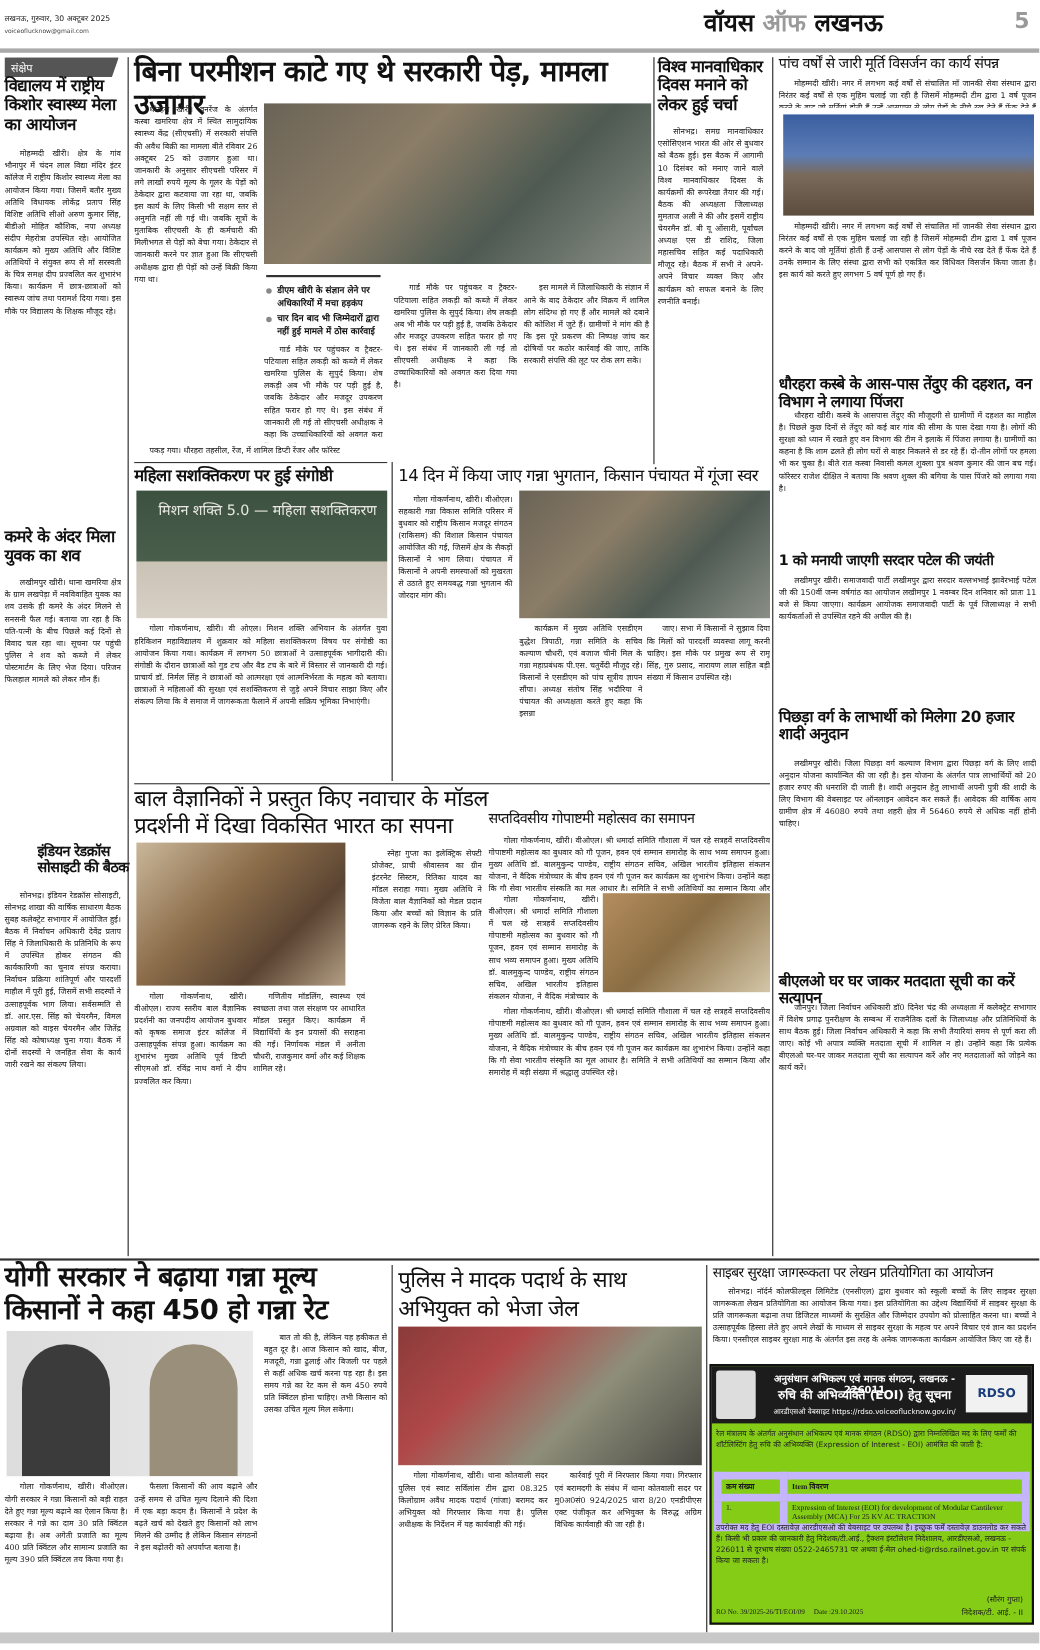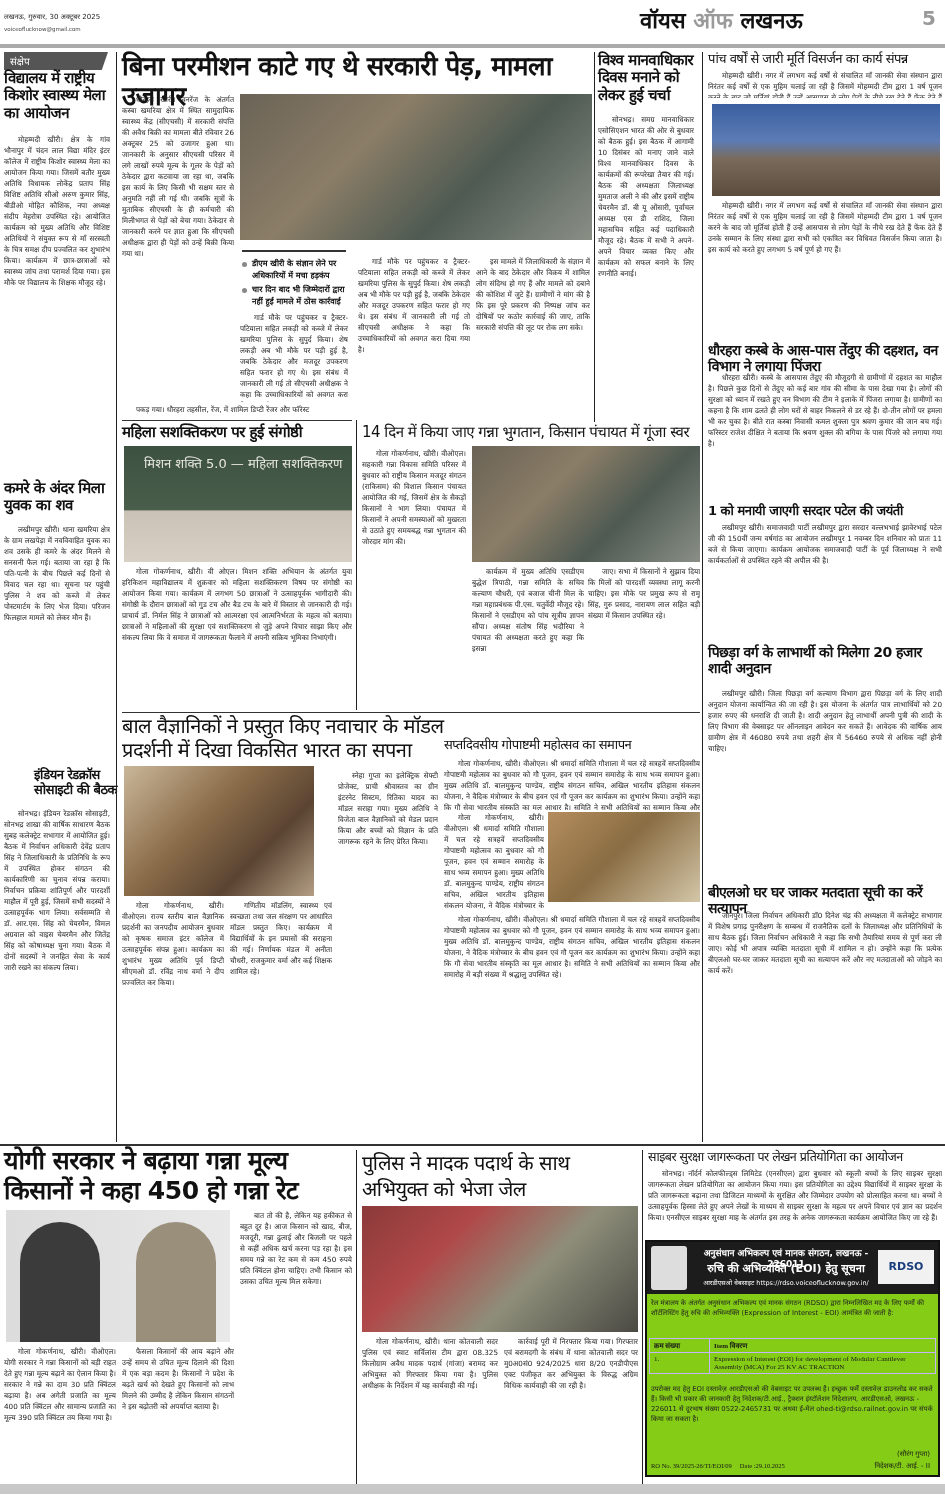--- a/index.html
+++ b/index.html
@@ -30,21 +30,21 @@
 
   .ad-box { left: 645px; top: 1240px; width: 295px; height: 237px; border: 2px solid #111; background: #84cc16; padding-left: 40px; }
   .ad-head { position: absolute; left: 0; top: 0; width: 100%; height: 52px; background: #1c1c1c; color: #fff; text-align: center; }
   .ad-emblem { position: absolute; left: 4px; top: 4px; width: 36px; height: 44px; background: #ddd; border-radius: 3px; }
   .ad-logo { position: absolute; right: 4px; top: 8px; width: 56px; height: 34px; background: #f1f1f1; color: #1a3d7c; font-size: 11px; font-weight: bold; text-align: center; line-height: 34px; }
   .ad-org { position: absolute; left: 44px; top: 4px; width: 190px; font-size: 9px; font-weight: bold; }
   .ad-title { position: absolute; left: 44px; top: 18px; width: 190px; font-size: 11px; font-weight: bold; }
   .ad-site { position: absolute; left: 44px; top: 36px; width: 190px; font-size: 6.5px; }
   .ad-intro { position: absolute; left: 4px; top: 56px; width: 283px; font-size: 6.8px; line-height: 10px; color: #222; }
   .ad-table { position: absolute; left: 2px; top: 96px; width: 287px; border-collapse: collapse; font-size: 7px; font-family: "Liberation Serif", serif; }
-  .ad-table th, .ad-table td { border: 1px solid #c4b5fd; padding: 2px 4px; text-align: left; vertical-align: top; }
+  .ad-table th, .ad-table td { border: 7px solid #c4b5fd; padding: 2px 4px; text-align: left; vertical-align: top; }
   .ad-table th { font-weight: bold; }
   .ad-body { position: absolute; left: 4px; top: 142px; width: 283px; font-size: 6.8px; line-height: 10px; color: #222; }
   .ad-sign { position: absolute; right: 8px; top: 206px; font-size: 7px; text-align: right; line-height: 12px; }
   .ad-ro { position: absolute; left: 4px; top: 220px; font-size: 6.5px; font-family: "Liberation Serif", serif; }
   .bottom-bar { left: 0; top: 1484px; width: 945px; height: 10px; background: #c8c8c8; }
 </style>
 </head>
 <body>
 
 <div class="abs masthead">

